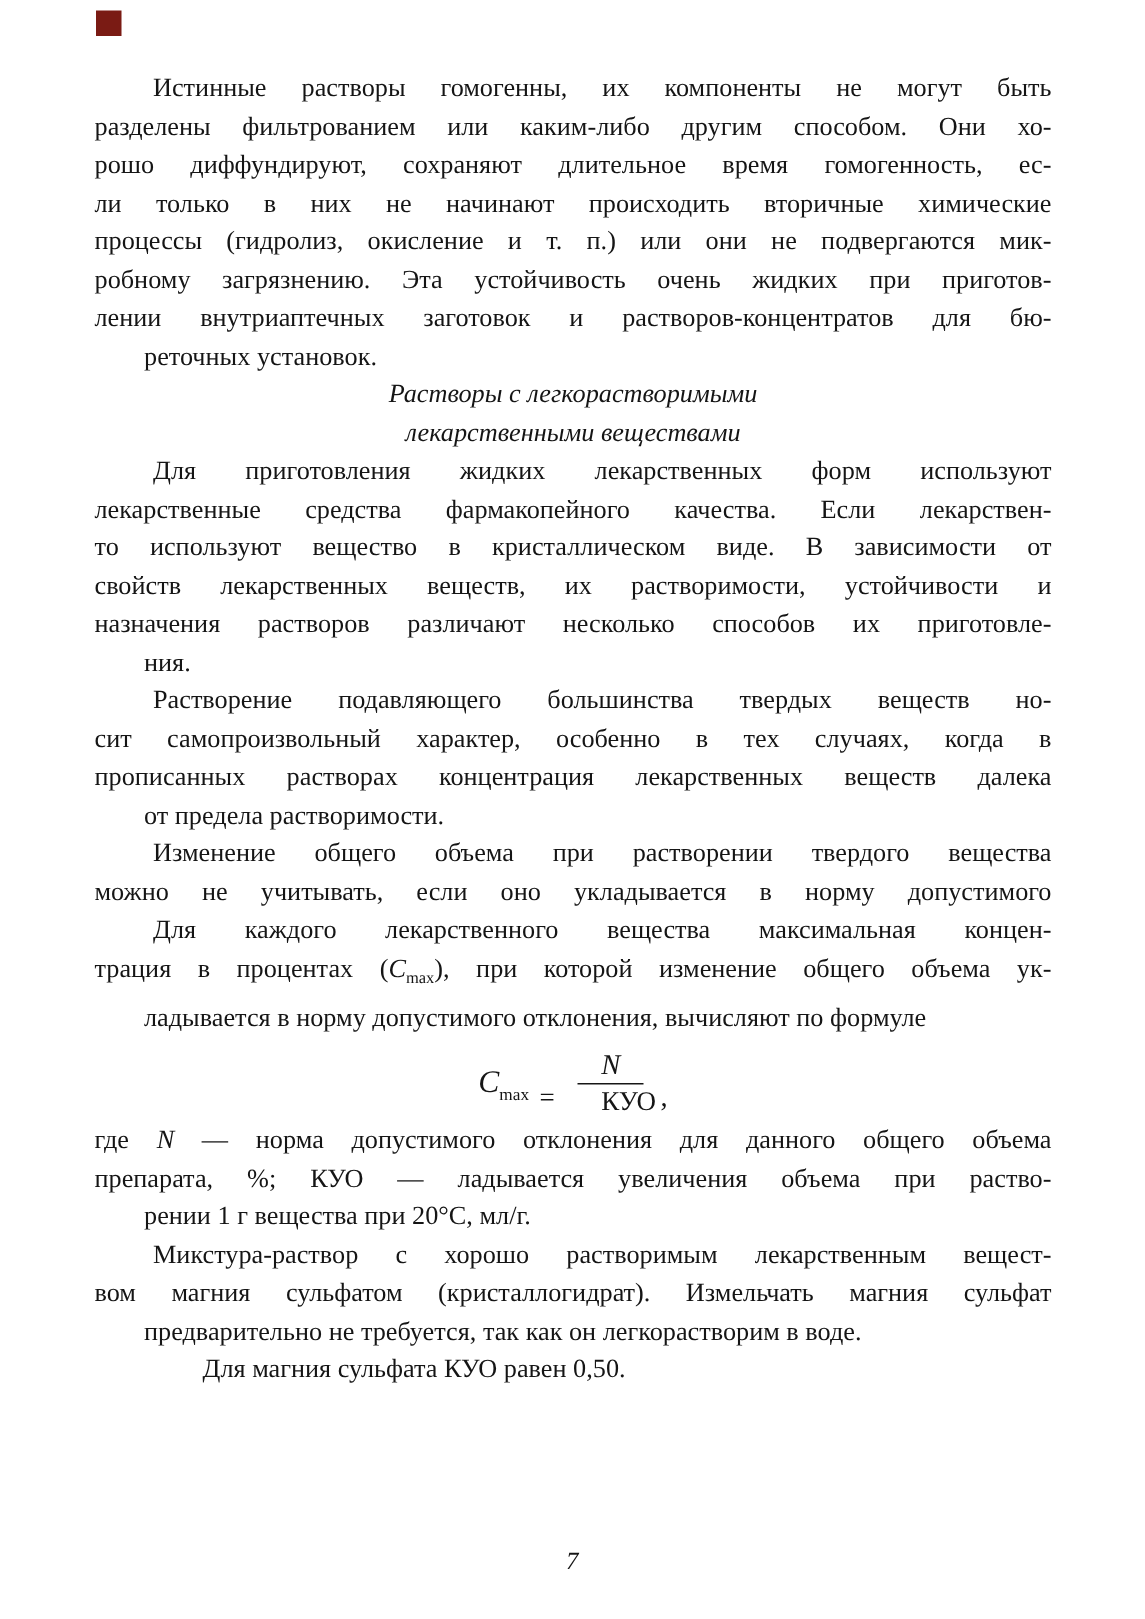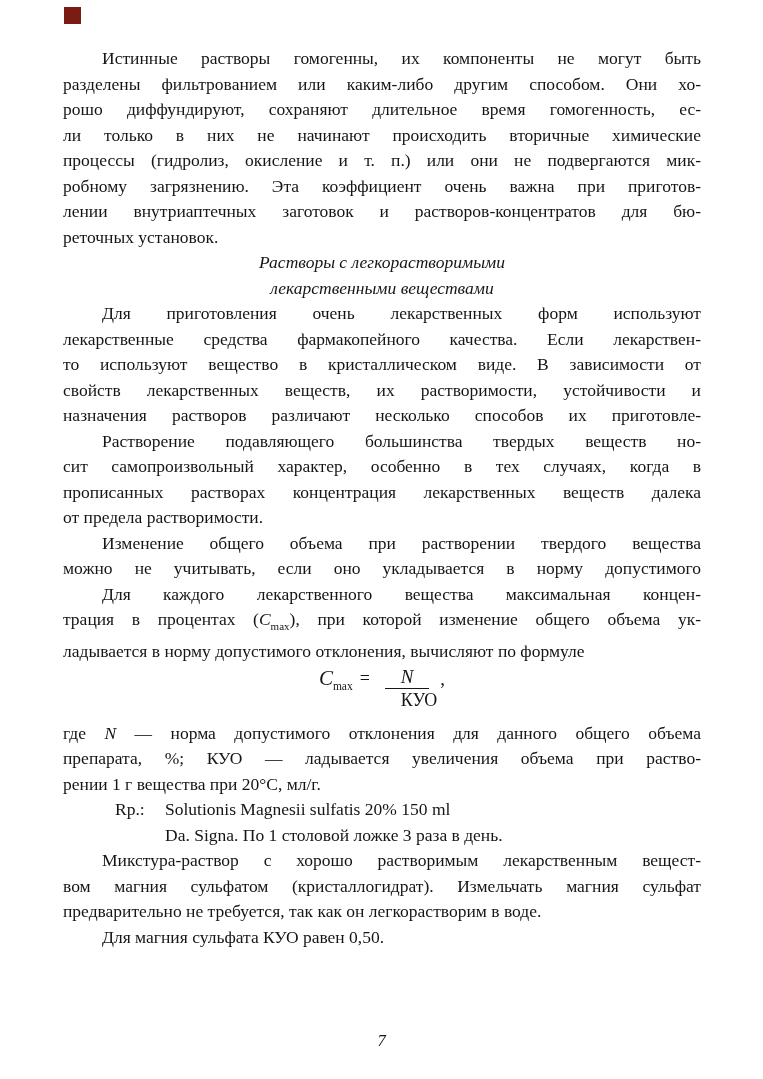--- a/index.html
+++ b/index.html
@@ -23,36 +23,36 @@
     position: absolute;
     left: 64px; top: 7px;
     width: 17px; height: 17px;
   }
   .para { margin: 0; }
   .ln {
     text-align: justify;
     text-align-last: justify;
   }
   .ln.first { text-indent: 39px; }
-  .ln.last { text-align: right; text-align-last: left; }
+  .ln.last { text-align: right; text-align-last: left; margin-left: 33px; }
   .heading {
     text-align: center;
     font-style: italic;
   }
   .heading .ln { text-align: right; text-align-last: center; }
   
   .inline-var { font-style: italic; }
   .inline-sub { font-style: normal; font-size: 11px; }
   
   .formula {
     height: 52px;
     margin: 1px 0 3px 0;
     display: flex;
     justify-content: center;
-    align-items: flex-start;
+    align-items: flex-end;
     gap: 7px;
     font-size: 19px;
   }
   .f-lhs { font-style: italic; font-size: 21px; }
   .f-lhs sub { font-style: normal; font-size: 11.5px; }
   .f-eq { font-size: 18px; }
   .frac {
     display: inline-flex;
     flex-direction: column;
     align-items: center;
@@ -85,36 +85,37 @@
 <div class="corner-marker" style="background: rgb(122, 27, 20);"></div>
 
 <div class="page">
 
   <div class="para">
     <div class="ln first">Истинные растворы гомогенны, их компоненты не могут быть</div>
     <div class="ln">разделены фильтрованием или каким-либо другим способом. Они хо-</div>
     <div class="ln">рошо диффундируют, сохраняют длительное время гомогенность, ес-</div>
     <div class="ln">ли только в них не начинают происходить вторичные химические</div>
     <div class="ln">процессы (гидролиз, окисление и т. п.) или они не подвергаются мик-</div>
-    <div class="ln">робному загрязнению. Эта коэффициент очень важна при приготов-</div>
+    <div class="ln">робному загрязнению. Эта устойчивость очень жидких при приготов-</div>
     <div class="ln">лении внутриаптечных заготовок и растворов-концентратов для бю-</div>
     <div class="ln last">реточных установок.</div>
   </div>
 
   <div class="heading">
     <div class="ln">Растворы с легкорастворимыми</div>
     <div class="ln">лекарственными веществами</div>
   </div>
 
   <div class="para">
-    <div class="ln first">Для приготовления очень лекарственных форм используют</div>
+    <div class="ln first">Для приготовления жидких лекарственных форм используют</div>
     <div class="ln">лекарственные средства фармакопейного качества. Если лекарствен-</div>
     <div class="ln">то используют вещество в кристаллическом виде. В зависимости от</div>
     <div class="ln">свойств лекарственных веществ, их растворимости, устойчивости и</div>
     <div class="ln">назначения растворов различают несколько способов их приготовле-</div>
+    <div class="ln last">ния.</div>
   </div>
 
   <div class="para">
     <div class="ln first">Растворение подавляющего большинства твердых веществ но-</div>
     <div class="ln">сит самопроизвольный характер, особенно в тех случаях, когда в</div>
     <div class="ln">прописанных растворах концентрация лекарственных веществ далека</div>
     <div class="ln last">от предела растворимости.</div>
   </div>
 
   <div class="para">
@@ -137,24 +138,20 @@
     </span>
     <span class="f-comma">,</span>
   </div>
 
   <div class="para">
     <div class="ln"><span>где </span><span class="inline-var">N</span><span> — норма допустимого отклонения для данного общего объема</span></div>
     <div class="ln">препарата, %; КУО — ладывается увеличения объема при раство-</div>
     <div class="ln last">рении 1 г вещества при 20°С, мл/г.</div>
   </div>
 
-  <div class="recipe">
-    <div class="r-line"><span class="r-label">Rp.:</span><span>Solutionis Magnesii sulfatis 20% 150 ml</span></div>
-    <div class="r-line r-signa">Da. Signa. По 1 столовой ложке 3 раза в день.</div>
-  </div>
 
   <div class="para">
     <div class="ln first">Микстура-раствор с хорошо растворимым лекарственным вещест-</div>
     <div class="ln">вом магния сульфатом (кристаллогидрат). Измельчать магния сульфат</div>
     <div class="ln last">предварительно не требуется, так как он легкорастворим в воде.</div>
   </div>
 
   <div class="para">
     <div class="ln first last">Для магния сульфата КУО равен 0,50.</div>
   </div>

